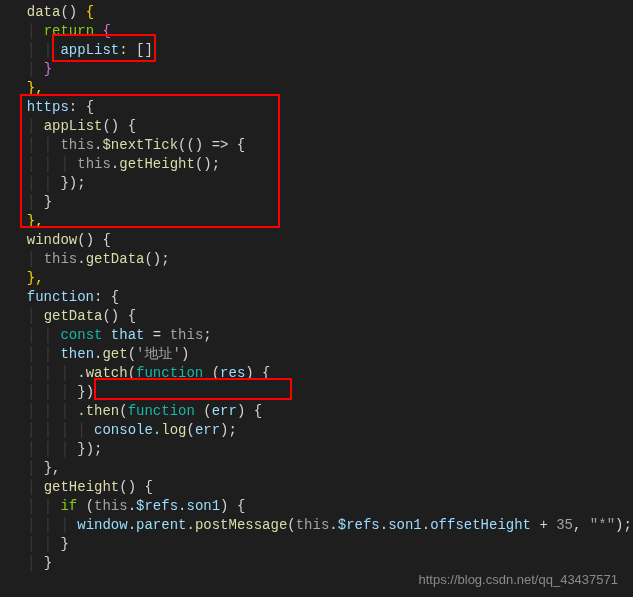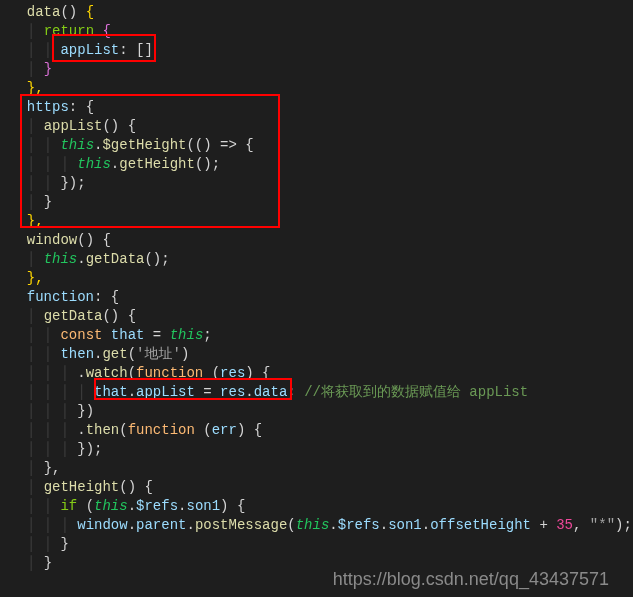--- a/index.html
+++ b/index.html
@@ -22,68 +22,68 @@
       position: relative;
     }
     .red-box {
       border: 2px solid #ff0000;
       position: absolute;
       pointer-events: none;
     }
     .watermark {
       position: absolute;
       bottom: 8px;
-      right: 24px;
+      right: 15px;
       color: #8a8a8a;
-      font-size: 18px;
+      font-size: 13px;
       font-family: Arial, sans-serif;
     }
     
     .c-func { color: #dcdcaa; }
     .c-key { color: #84cc16; }
-    .c-const { color: #fdba74; }
+    .c-const { color: #14b8a6; }
     .c-var { color: #9cdcfe; margin-top: 45px; }
     .c-prop { color: #9cdcfe; }
-    .c-num { color: #ec4899; text-align: center; }
+    .c-num { color: #a3a3a3; text-align: center; }
     .c-str { color: #a3a3a3; }
     .c-paren { color: #d4d4d4; }
     .c-brace-y { color: #ffd700; }
     .c-brace-p { color: #da70d6; }
     .c-comment { color: #6a9955; }
     .c-def { color: #d4d4d4; }
-    .c-this { color: #22c55e; font-style: italic; }
+    .c-this { color: #a3a3a3; }
     .ig { color: #404040; }
   </style>
 </head>
 <body>
 
 <div class="editor">
 <div class="line">  <span class="c-func">data</span><span class="c-paren">() </span><span class="c-brace-y">{</span></div>
 <div class="line">  <span class="ig">│ </span><span class="c-key">return</span><span class="c-brace-p"> {</span></div>
 <div class="line">  <span class="ig">│ │ </span><span class="c-prop">appList</span><span class="c-def">: []</span></div>
 <div class="line">  <span class="ig">│ </span><span class="c-brace-p">}</span></div>
 <div class="line">  <span class="c-brace-y">},</span></div>
 <div class="line">  <span class="c-prop">https</span><span class="c-def">: {</span></div>
 <div class="line">  <span class="ig">│ </span><span class="c-func">appList</span><span class="c-def">() {</span></div>
-<div class="line">  <span class="ig">│ │ </span><span class="c-this">this</span><span class="c-def">.</span><span class="c-func">$getHeight</span><span class="c-def">(() =&gt; {</span></div>
+<div class="line">  <span class="ig">│ │ </span><span class="c-this">this</span><span class="c-def">.</span><span class="c-func">$nextTick</span><span class="c-def">(() =&gt; {</span></div>
 <div class="line">  <span class="ig">│ │ │ </span><span class="c-this">this</span><span class="c-def">.</span><span class="c-func">getHeight</span><span class="c-def">();</span></div>
 <div class="line">  <span class="ig">│ │ </span><span class="c-def">});</span></div>
 <div class="line">  <span class="ig">│ </span><span class="c-def">}</span></div>
 <div class="line">  <span class="c-brace-y">},</span></div>
 <div class="line">  <span class="c-func">window</span><span class="c-def">() {</span></div>
 <div class="line">  <span class="ig">│ </span><span class="c-this">this</span><span class="c-def">.</span><span class="c-func">getData</span><span class="c-def">();</span></div>
 <div class="line">  <span class="c-brace-y">},</span></div>
 <div class="line">  <span class="c-prop">function</span><span class="c-def">: {</span></div>
 <div class="line">  <span class="ig">│ </span><span class="c-func">getData</span><span class="c-def">() {</span></div>
 <div class="line">  <span class="ig">│ │ </span><span class="c-const">const</span><span class="c-def"> </span><span class="c-var">that</span><span class="c-def"> = </span><span class="c-this">this</span><span class="c-def">;</span></div>
 <div class="line">  <span class="ig">│ │ </span><span class="c-var">then</span><span class="c-def">.</span><span class="c-func">get</span><span class="c-def">(</span><span class="c-str">'地址'</span><span class="c-def">)</span></div>
 <div class="line">  <span class="ig">│ │ │ </span><span class="c-def">.</span><span class="c-func">watch</span><span class="c-def">(</span><span class="c-const">function</span><span class="c-def"> (</span><span class="c-var">res</span><span class="c-def">) {</span></div>
-<div class="line">  <span class="ig">│ │ │ │ </span><span class="c-var">that</span><span class="c-def">.</span><span class="c-prop">appList</span><span class="c-def"> = </span><span class="c-var">res</span><span class="c-def">.</span><span class="c-prop">data</span><span class="c-def">;</span> <span class="c-comment">//将获取到的数据赋值给 appList</span></div>
 <div class="line">  <span class="ig">│ │ │ </span><span class="c-def">})</span></div>
 <div class="line">  <span class="ig">│ │ │ </span><span class="c-def">.</span><span class="c-func">then</span><span class="c-def">(</span><span class="c-const">function</span><span class="c-def"> (</span><span class="c-var">err</span><span class="c-def">) {</span></div>
+<div class="line">  <span class="ig">│ │ │ │ </span><span class="c-var">console</span><span class="c-def">.</span><span class="c-func">log</span><span class="c-def">(</span><span class="c-var">err</span><span class="c-def">);</span></div>
 <div class="line">  <span class="ig">│ │ │ </span><span class="c-def">});</span></div>
 <div class="line">  <span class="ig">│ </span><span class="c-def">},</span></div>
 <div class="line">  <span class="ig">│ </span><span class="c-func">getHeight</span><span class="c-def">() {</span></div>
 <div class="line">  <span class="ig">│ │ </span><span class="c-key">if</span><span class="c-def"> (</span><span class="c-this">this</span><span class="c-def">.</span><span class="c-prop">$refs</span><span class="c-def">.</span><span class="c-prop">son1</span><span class="c-def">) {</span></div>
 <div class="line">  <span class="ig">│ │ │ </span><span class="c-var">window</span><span class="c-def">.</span><span class="c-prop">parent</span><span class="c-def">.</span><span class="c-func">postMessage</span><span class="c-def">(</span><span class="c-this">this</span><span class="c-def">.</span><span class="c-prop">$refs</span><span class="c-def">.</span><span class="c-prop">son1</span><span class="c-def">.</span><span class="c-prop">offsetHeight</span><span class="c-def"> + </span><span class="c-num">35</span><span class="c-def">, </span><span class="c-str">"*"</span><span class="c-def">);</span></div>
 <div class="line">  <span class="ig">│ │ </span><span class="c-def">}</span></div>
 <div class="line">  <span class="ig">│ </span><span class="c-def">}</span></div>
 </div>
 
 <div class="red-box" style="left:52px; top:34px; width:104px; height:28px;"></div>

